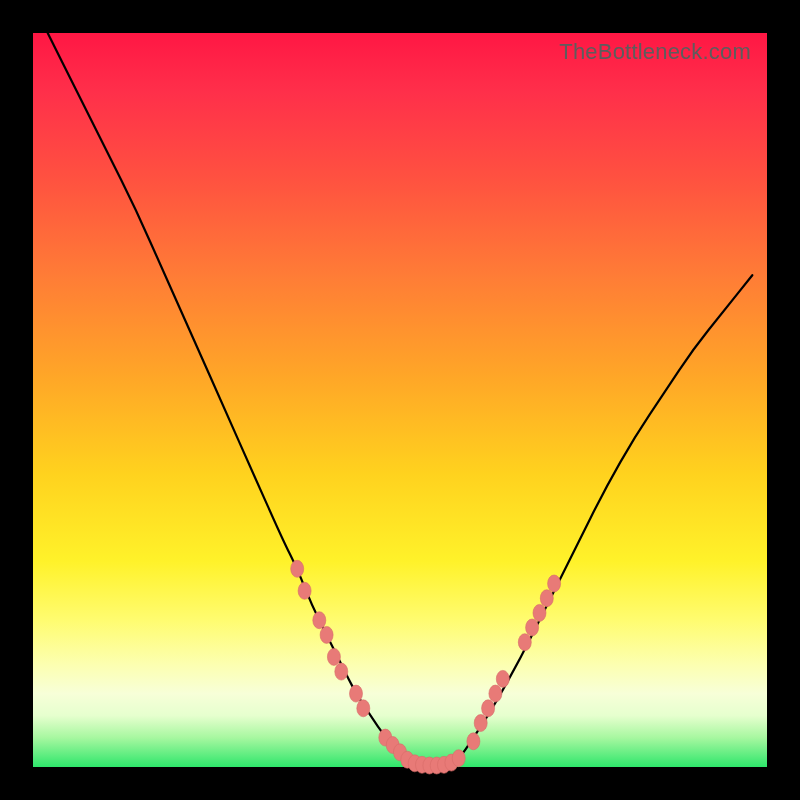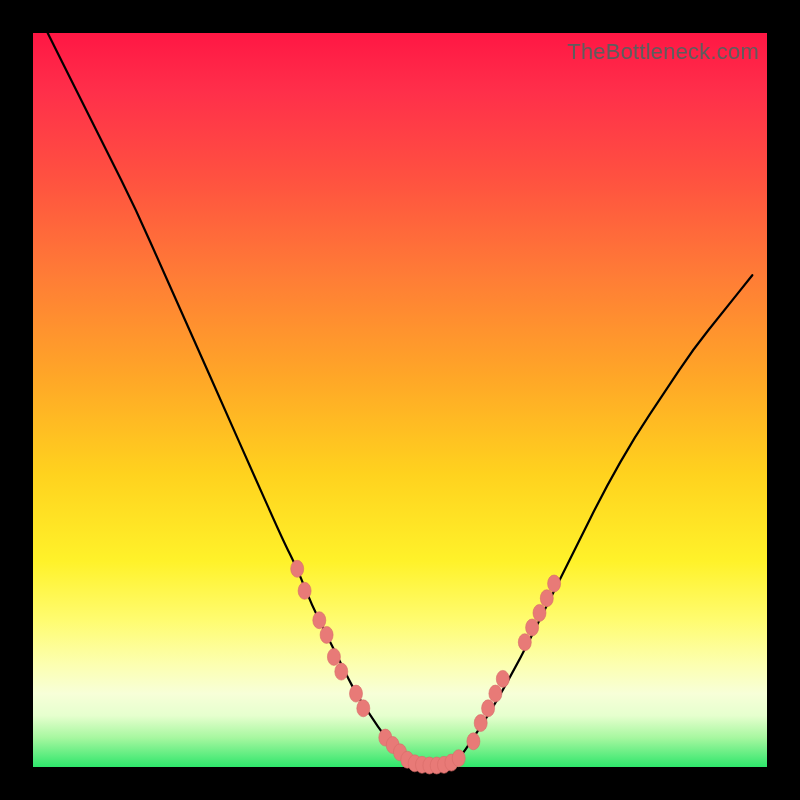--- a/index.html
+++ b/index.html
@@ -37,21 +37,21 @@
       #fcffb0 86%,
       #f7ffd8 90%,
       #e6ffce 93%,
       #a7f7a0 96%,
       #2ee66b 100%
     );
   }
   .watermark {
     position: absolute;
     top: 6px;
-    right: 8px;
+    right: 16px;
     color: #5d5d5d;
     font-size: 22px;
     font-weight: 400;
     letter-spacing: 0.2px;
     pointer-events: none;
   }
   svg.overlay {
     position: absolute;
     left: 0;
     top: 0;

